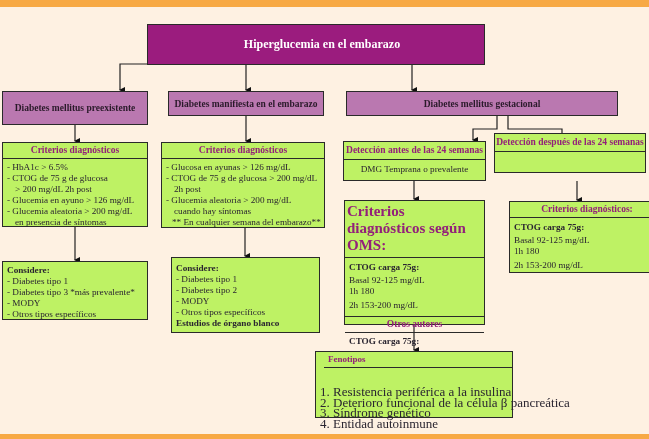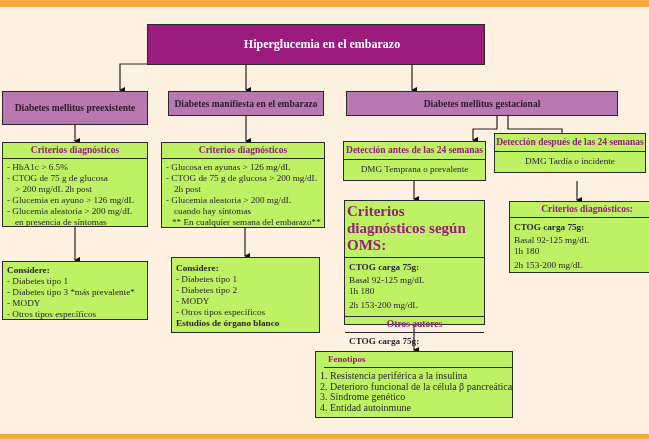--- a/index.html
+++ b/index.html
@@ -96,21 +96,20 @@
   </div>
 </div>
 
 <div class="box" style="left:343px;top:141px;width:143px;height:40px;">
   <div class="hdr" style="padding:3px 0 4px 0;">Detección antes de las 24 semanas</div>
   <div class="body center" style="padding-top:4px;">DMG Temprana o prevalente</div>
 </div>
 
 <div class="box" style="left:494px;top:133px;width:152px;height:40px;">
   <div class="hdr" style="padding:3px 0 4px 0;">Detección después de las 24 semanas</div>
-  <div class="body center" style="padding-top:4px;">DMG Tardía o incidente</div>
 </div>
 
 <div class="box" style="left:344px;top:200px;width:141px;height:125px;">
   <div class="hdr left" style="padding-left:2px;font-size:15px;">Criterios diagnósticos según OMS:</div>
   <div class="body" style="padding-top:4px;">
     <div class="bold" style="margin-bottom:2px;">CTOG carga 75g:</div>
     <div>Basal 92-125 mg/dL</div>
     <div>1h 180</div>
     <div style="margin-top:3px;">2h 153-200 mg/dL</div>
   </div>
@@ -127,19 +126,19 @@
   <div class="body" style="padding-top:4px;">
     <div class="bold" style="margin-bottom:2px;">CTOG carga 75g:</div>
     <div>Basal 92-125 mg/dL</div>
     <div>1h 180</div>
     <div style="margin-top:3px;">2h 153-200 mg/dL</div>
   </div>
 </div>
 
 <div class="box" style="left:315px;top:351px;width:198px;height:67px;">
   <div class="hdr left" style="font-size:9px;margin-left:8px;">Fenotipos</div>
-  <div class="body" style="padding-top:3px;font-size:10px;line-height:10.5px;">
+  <div class="body" style="padding-top:3px;font-size:13px;line-height:10.5px;margin-top:16px;">
     <div>1. Resistencia periférica a la insulina</div>
     <div>2. Deterioro funcional de la célula β pancreática</div>
     <div>3. Síndrome genético</div>
     <div>4. Entidad autoinmune</div>
   </div>
 </div>
 
 </body></html>

